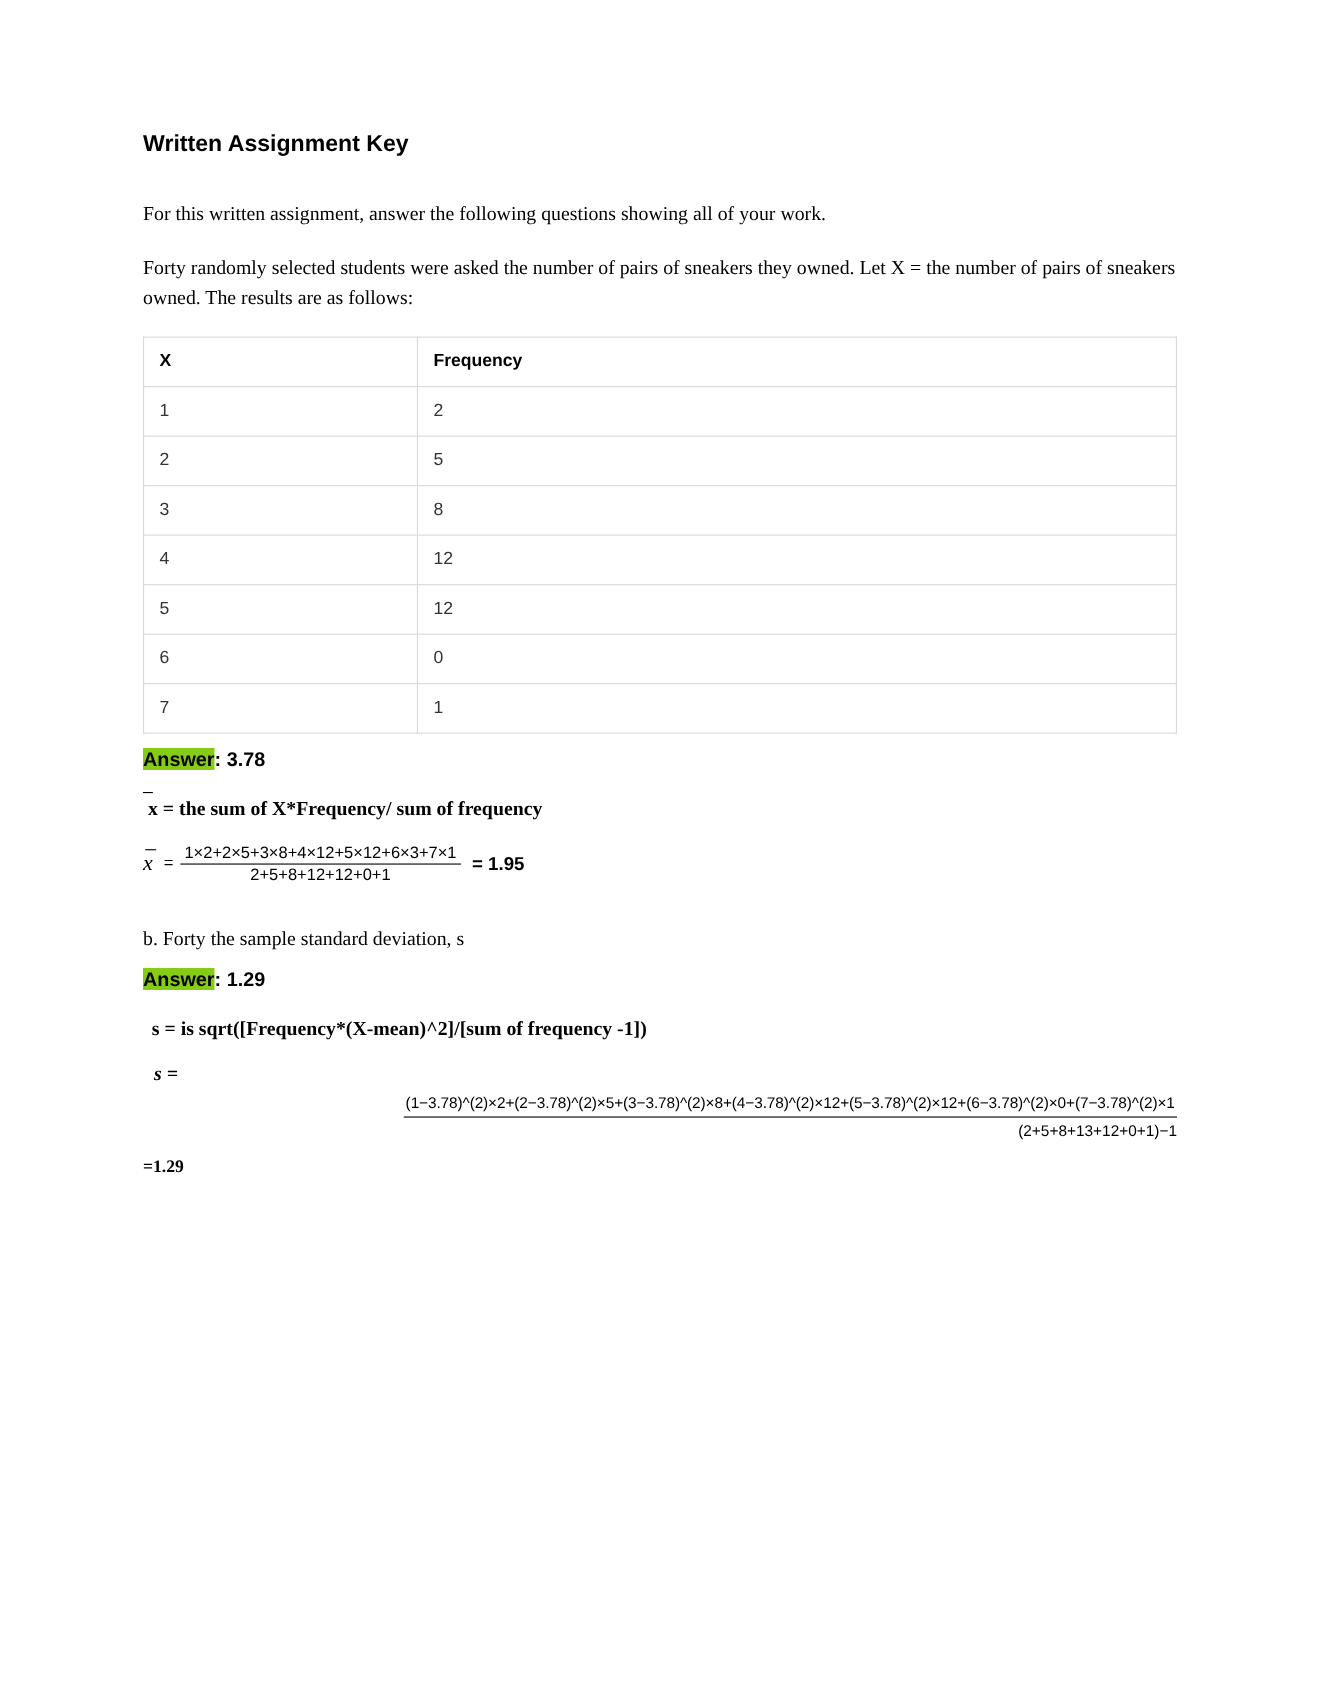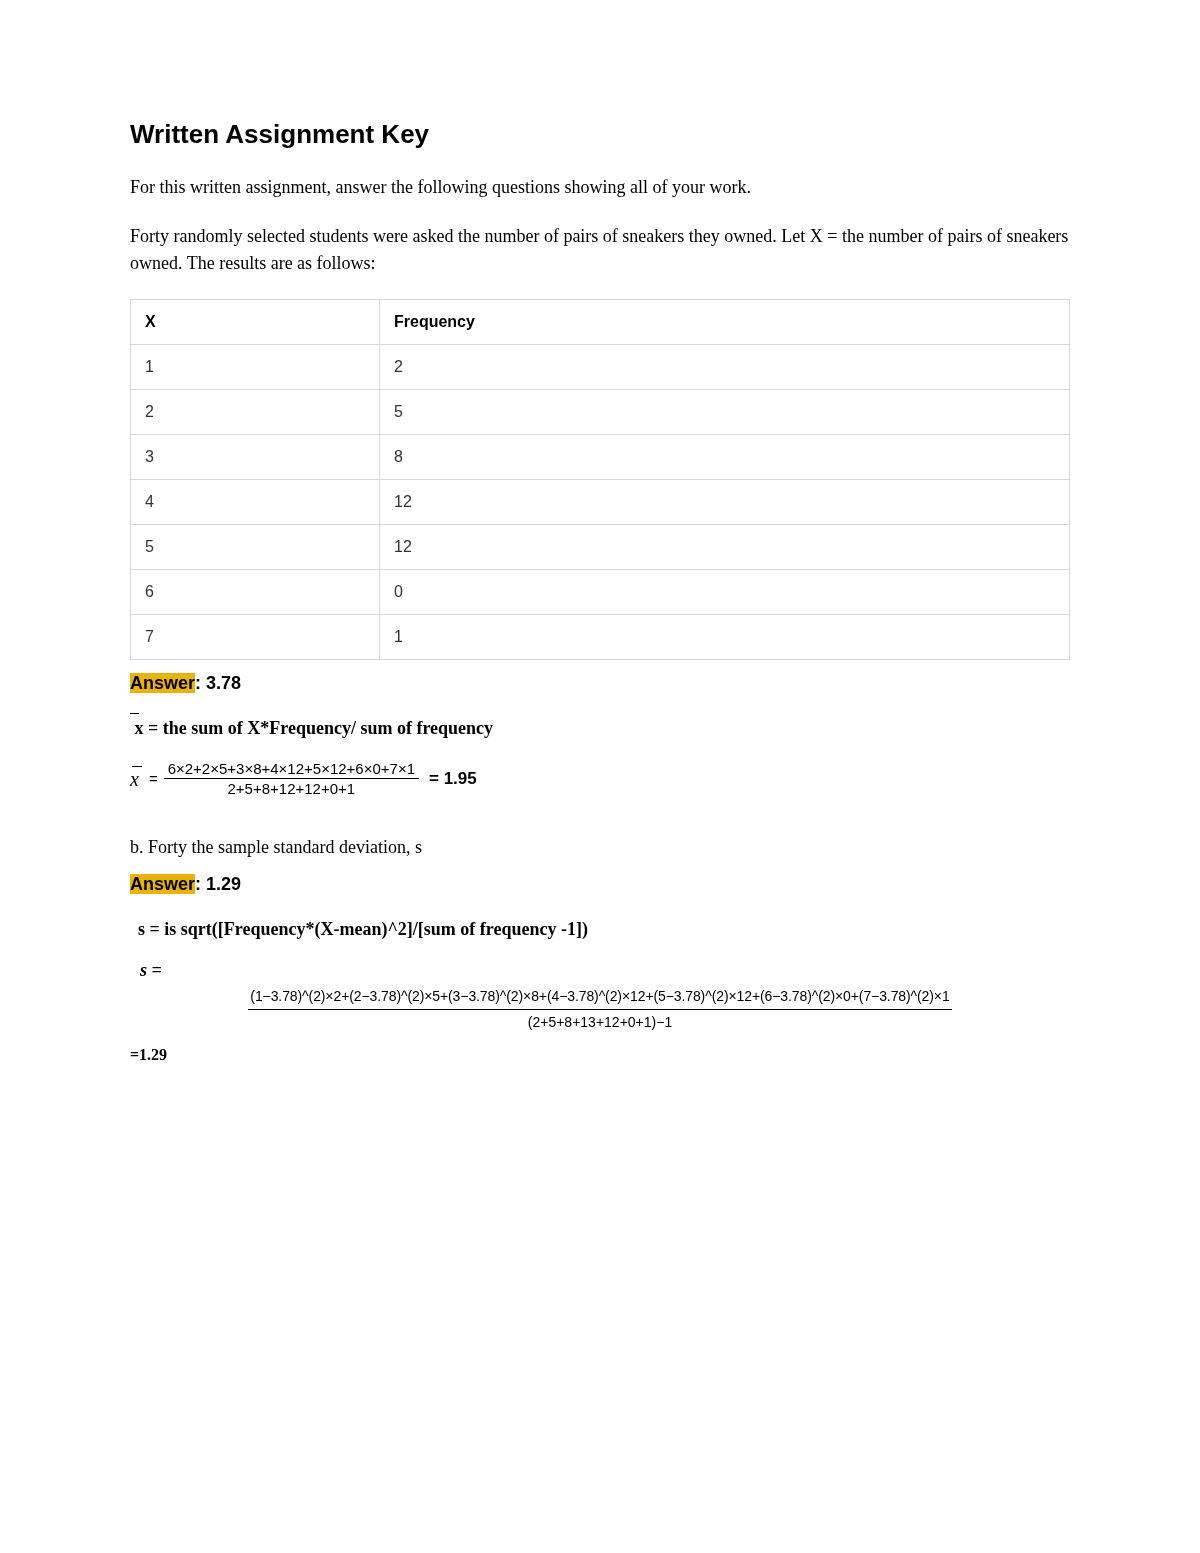--- a/index.html
+++ b/index.html
@@ -11,22 +11,22 @@
   .page {
     padding: 115px 130px 60px 130px;
     font-family: Georgia, 'Times New Roman', serif;
     color: #000;
     font-size: 18px;
     line-height: 1.5;
   }
   .title {
     font-family: Arial, Helvetica, sans-serif;
     font-weight: bold;
-    font-size: 26px;
-    margin-bottom: 20px;
+    font-size: 21px;
+    margin-bottom: 34px;
   }
   .para {
     margin-bottom: 22px;
   }
   .table-wrap {
     margin: 18px 0 6px 0;
   }
   table.freq {
     border-collapse: collapse;
     width: 100%;
@@ -56,21 +56,21 @@
     font-style: italic;
     font-family: 'Times New Roman', serif;
   }
   .answer-line {
     margin: 10px 0 18px 0;
     font-family: Arial, Helvetica, sans-serif;
     font-size: 18px;
     font-weight: bold;
   }
   .answer-line .hl {
-    background: #eab308;
+    background: #84cc16;
   }
   .bold-serif {
     font-family: 'Times New Roman', Georgia, serif;
     font-weight: bold;
     font-size: 18px;
     margin: 14px 0;
   }
   .subq {
     font-family: Georgia, 'Times New Roman', serif;
     font-size: 18px;
@@ -136,21 +136,21 @@
     font-family: 'Times New Roman', serif;
     font-style: italic;
     font-weight: bold;
     font-size: 18px;
     margin-left: 10px;
     margin-bottom: 2px;
   }
   .bigfrac {
     display: flex;
     flex-direction: column;
-    align-items: center;
+    align-items: flex-end;
   }
   .bigfrac .num {
     border-bottom: 1px solid #000;
     padding: 0 2px 2px 2px;
     white-space: nowrap;
     font-size: 14px;
     letter-spacing: -0.1px;
   }
   .bigfrac .den {
     padding: 2px 0 0 0;
@@ -235,21 +235,21 @@
   </div>
 
   <div class="bold-serif">
     <span class="macron-x">&nbsp;</span><span>x  = the sum of X*Frequency/ sum of frequency</span>
   </div>
 
   <div class="formula-row">
     <span class="xbar">x</span>
     <span>=</span>
     <span class="frac">
-      <span class="num">6×2+2×5+3×8+4×12+5×12+6×0+7×1</span>
+      <span class="num">1×2+2×5+3×8+4×12+5×12+6×3+7×1</span>
       <span class="den">2+5+8+12+12+0+1</span>
     </span>
     <span class="eqres">= 1.95</span>
   </div>
 
   <div class="subq">b. Forty the sample standard deviation, s</div>
 
   <div class="answer-line">
     <span class="hl">Answer</span><span>: 1.29</span>
   </div>

